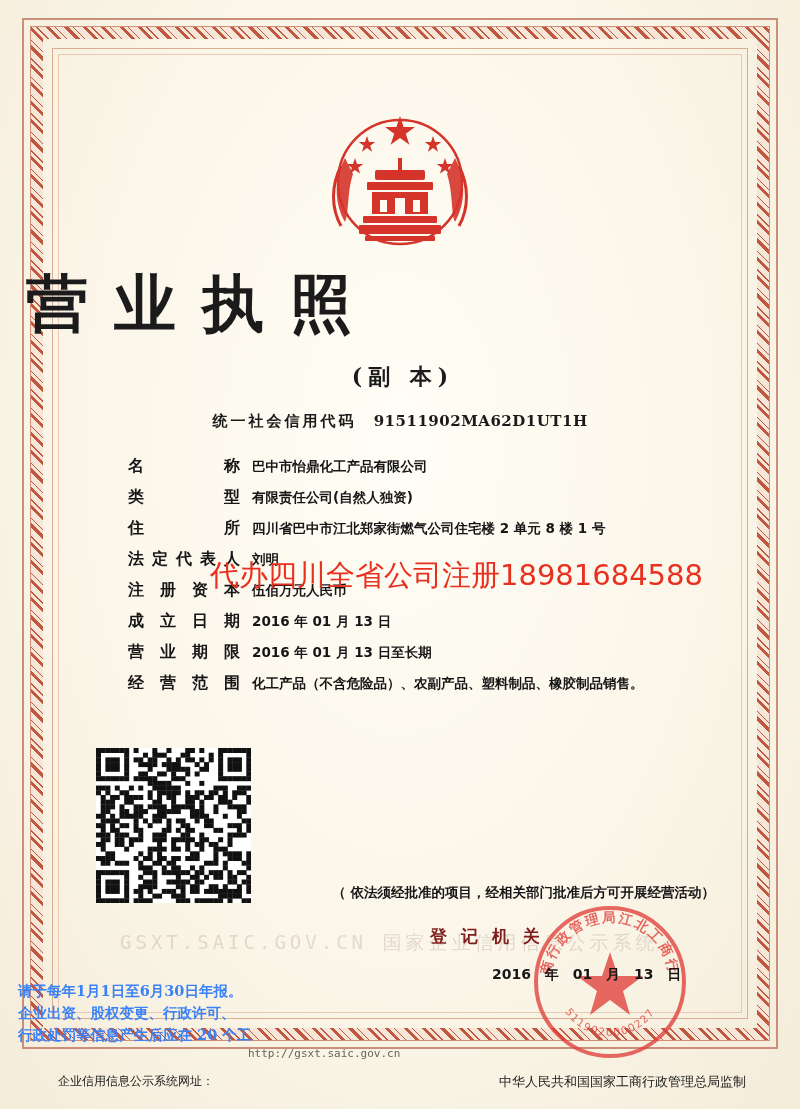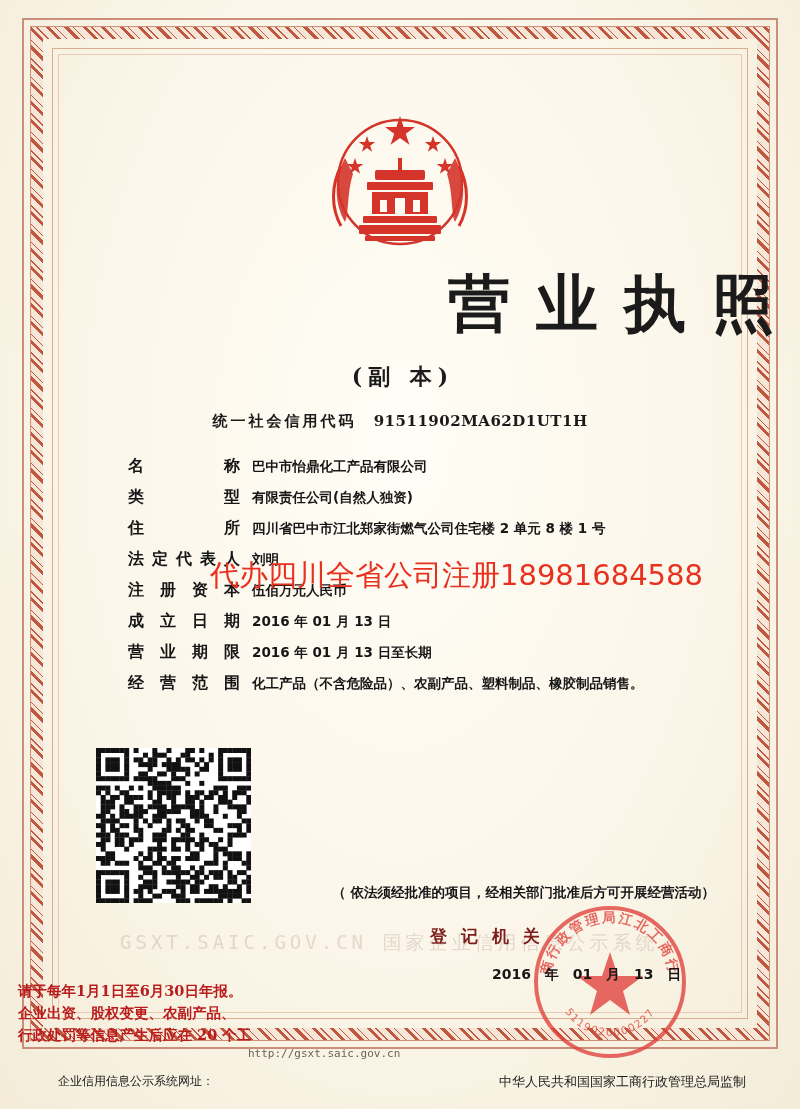--- a/index.html
+++ b/index.html
@@ -80,28 +80,27 @@
     transform: translateX(-50%);
     width: 170px;
     height: 170px;
   }
 
   .title {
     position: absolute;
     left: 0;
     right: 0;
     top: 262px;
-    text-align: right;
+    text-align: left;
     font-family: "DejaVu Serif", "Liberation Serif", serif;
     font-weight: bold;
     font-size: 62px;
     letter-spacing: 26px;
     text-indent: 26px;
     color: #1b1b1b;
-    padding-left: 32px;
   }
   .subtitle {
     position: absolute;
     left: 0;
     right: 0;
     top: 362px;
     text-align: center;
     font-family: "DejaVu Serif", "Liberation Serif", serif;
     font-weight: bold;
     font-size: 22px;
@@ -260,21 +259,21 @@
   
   .footer-left {
     position: absolute;
     left: 18px;
     top: 980px;
     width: 250px;
     font-family: "DejaVu Serif", "Liberation Serif", serif;
     font-weight: bold;
     font-size: 14.5px;
     line-height: 22px;
-    color: #b91c1c;
+    color: #3b82f6;
   }
   .footer-note {
     position: absolute;
     left: 58px;
     top: 1073px;
     font-family: "DejaVu Serif", "Liberation Serif", serif;
     font-size: 12px;
     color: #1a1a1a;
   }
   .footer-right {
@@ -999,19 +998,19 @@
     <span class="num">13</span>
     <span class="sep">日</span>
   </div>
 
   <div class="watermark">代办四川全省公司注册18981684588</div>
 
   <div class="url-faint">http://gsxt.saic.gov.cn</div>
 
   <div class="footer-left">
     <div>请于每年1月1日至6月30日年报。</div>
-    <div>企业出资、股权变更、农副产品、</div>
+    <div>企业出资、股权变更、行政许可、</div>
     <div>行政处罚等信息产生后应在 20 个工</div>
   </div>
 
   <div class="footer-note">企业信用信息公示系统网址：</div>
   <div class="footer-right">中华人民共和国国家工商行政管理总局监制</div>
 </div>
 
 </body></html>

